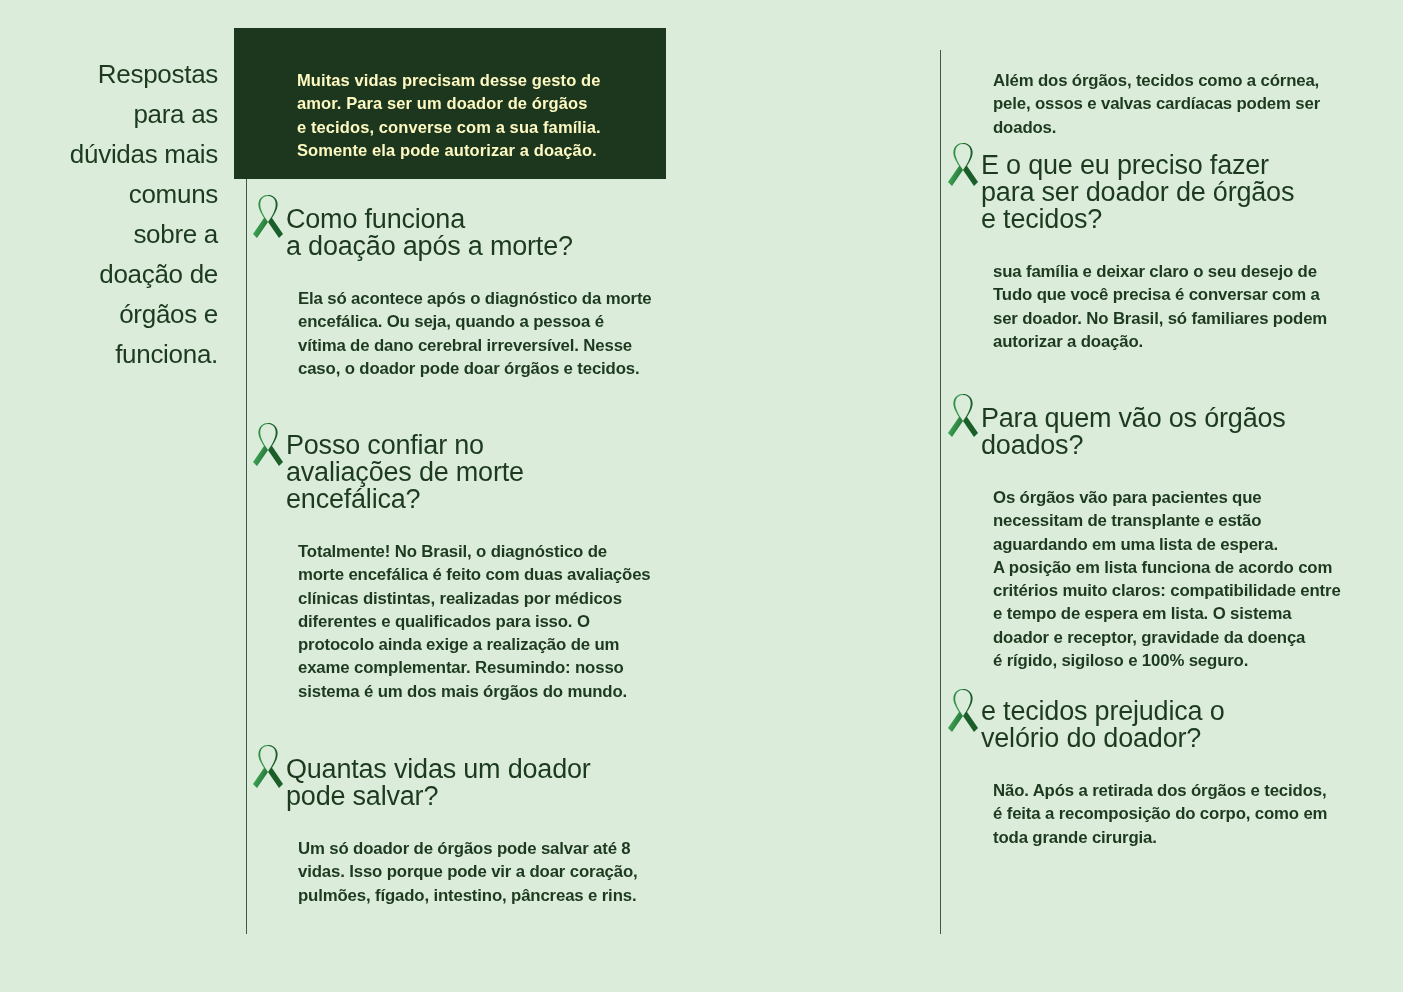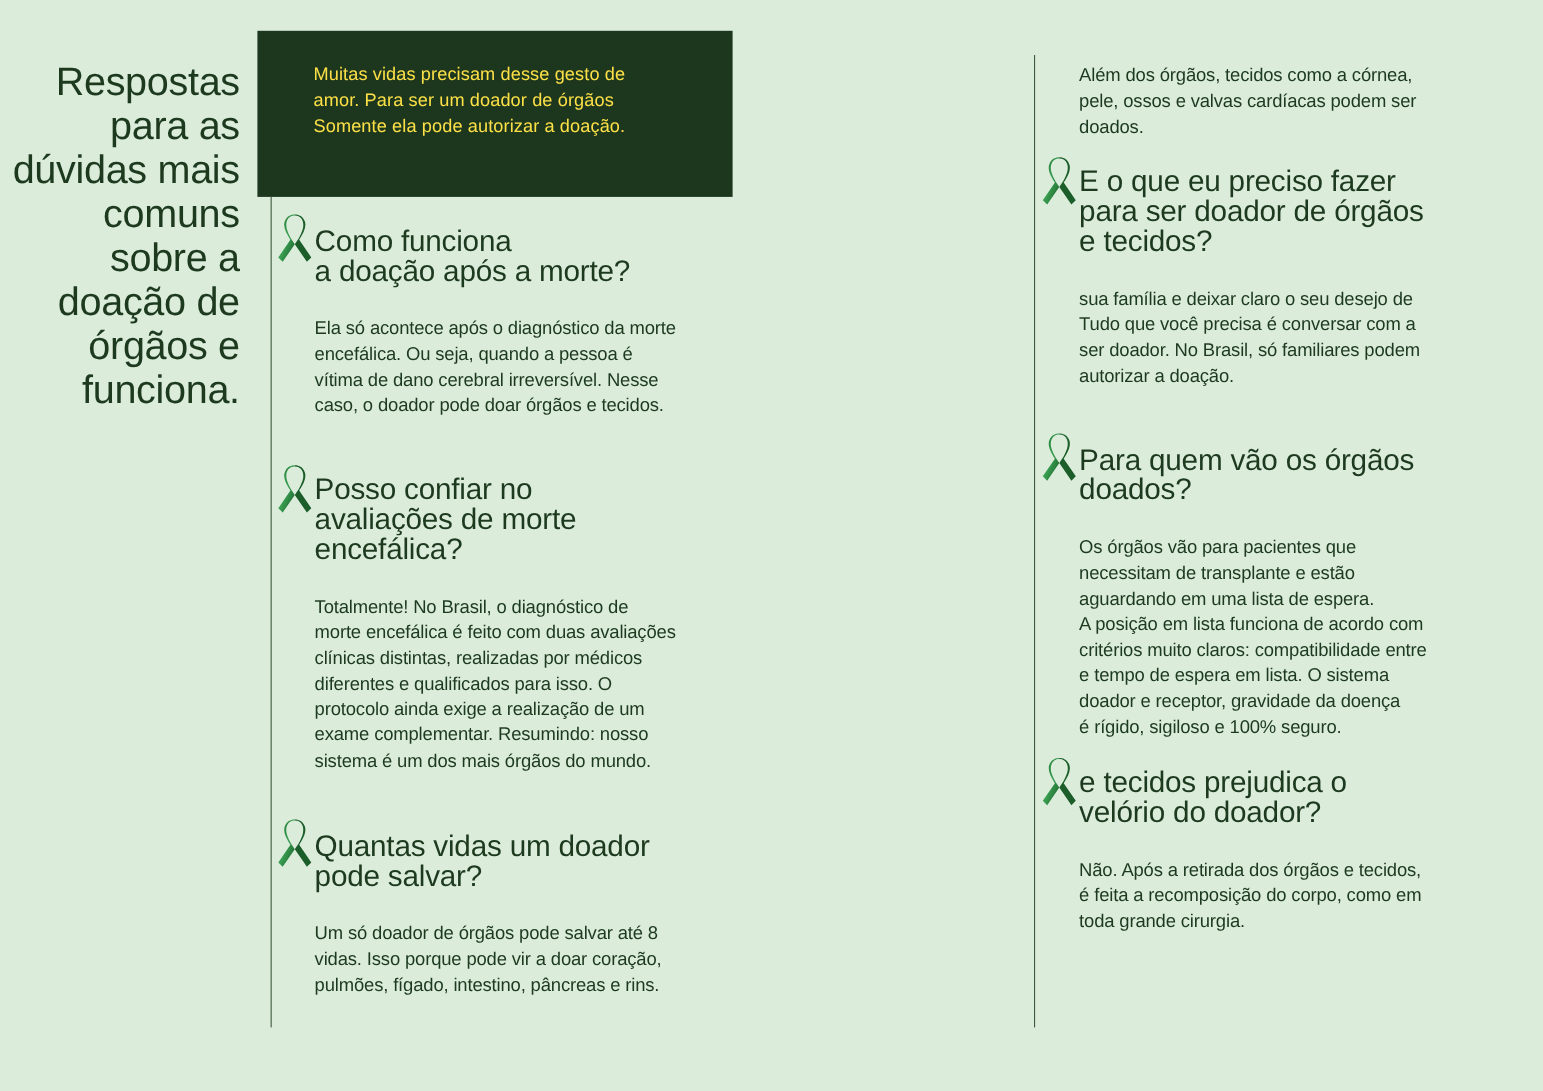--- a/index.html
+++ b/index.html
@@ -6,47 +6,47 @@
   body {
     width:1403px; height:992px; overflow:hidden;
     background:#dbecdb;
     font-family:"Liberation Sans", sans-serif;
     color:#1d3a1f;
     position:relative;
   }
   .side-title {
     position:absolute; left:0; top:54px; width:218px;
     text-align:right;
-    font-size:36px; line-height:40px;
+    font-size:26px; line-height:40px;
     font-weight:400; color:#1d3a1f;
     letter-spacing:-0.3px;
   }
   .callout {
     position:absolute; left:234px; top:28px;
     width:432px; height:151px;
     background:#1c371d;
     box-sizing:border-box;
     padding:29px 20px 0 51px;
   }
   .callout p {
-    margin:0; color:#fde047;
-    font-size:16.5px; line-height:23.3px; font-weight:400;
+    margin:12px; color:#fef9c3;
+    font-size:16.5px; line-height:23.3px; font-weight:700;
     letter-spacing:0.1px;
   }
   .vline {
     position:absolute; width:1px; background:#3e5a3f;
   }
   .qa { position:absolute; }
   .qa .ribbon { position:absolute; left:-34px; top:0; width:32px; height:46px; }
   .qa h2 {
     margin:0; font-size:27px; line-height:27px; font-weight:400;
     color:#1d3a1f; letter-spacing:-0.2px;
   }
   .qa p {
-    margin:0; font-size:16.8px; line-height:23.3px; font-weight:400;
+    margin:12px; font-size:16.8px; line-height:23.3px; font-weight:700;
     color:#1d3a1f; letter-spacing:-0.15px;
   }
   .line { display:block; white-space:nowrap; }
 </style>
 </head>
 <body>
 
 <div class="side-title">
   <span class="line">Respostas</span>
   <span class="line">para as</span>
@@ -55,20 +55,21 @@
   <span class="line">sobre a</span>
   <span class="line">doação de</span>
   <span class="line">órgãos e</span>
   <span class="line">funciona.</span>
 </div>
 
 <div class="callout">
   <p>
     <span class="line">Muitas vidas precisam desse gesto de</span>
     <span class="line">amor. Para ser um doador de órgãos</span>
+    <span class="line">e tecidos, converse com a sua família.</span>
     <span class="line">Somente ela pode autorizar a doação.</span>
   </p>
 </div>
 
 <div class="vline" style="left:246px; top:179px; height:755px;"></div>
 <div class="vline" style="left:940px; top:50px; height:884px;"></div>
 
 <svg width="0" height="0" style="position:absolute">
   <defs>
     <linearGradient id="rg" x1="0" y1="0" x2="1" y2="1">

